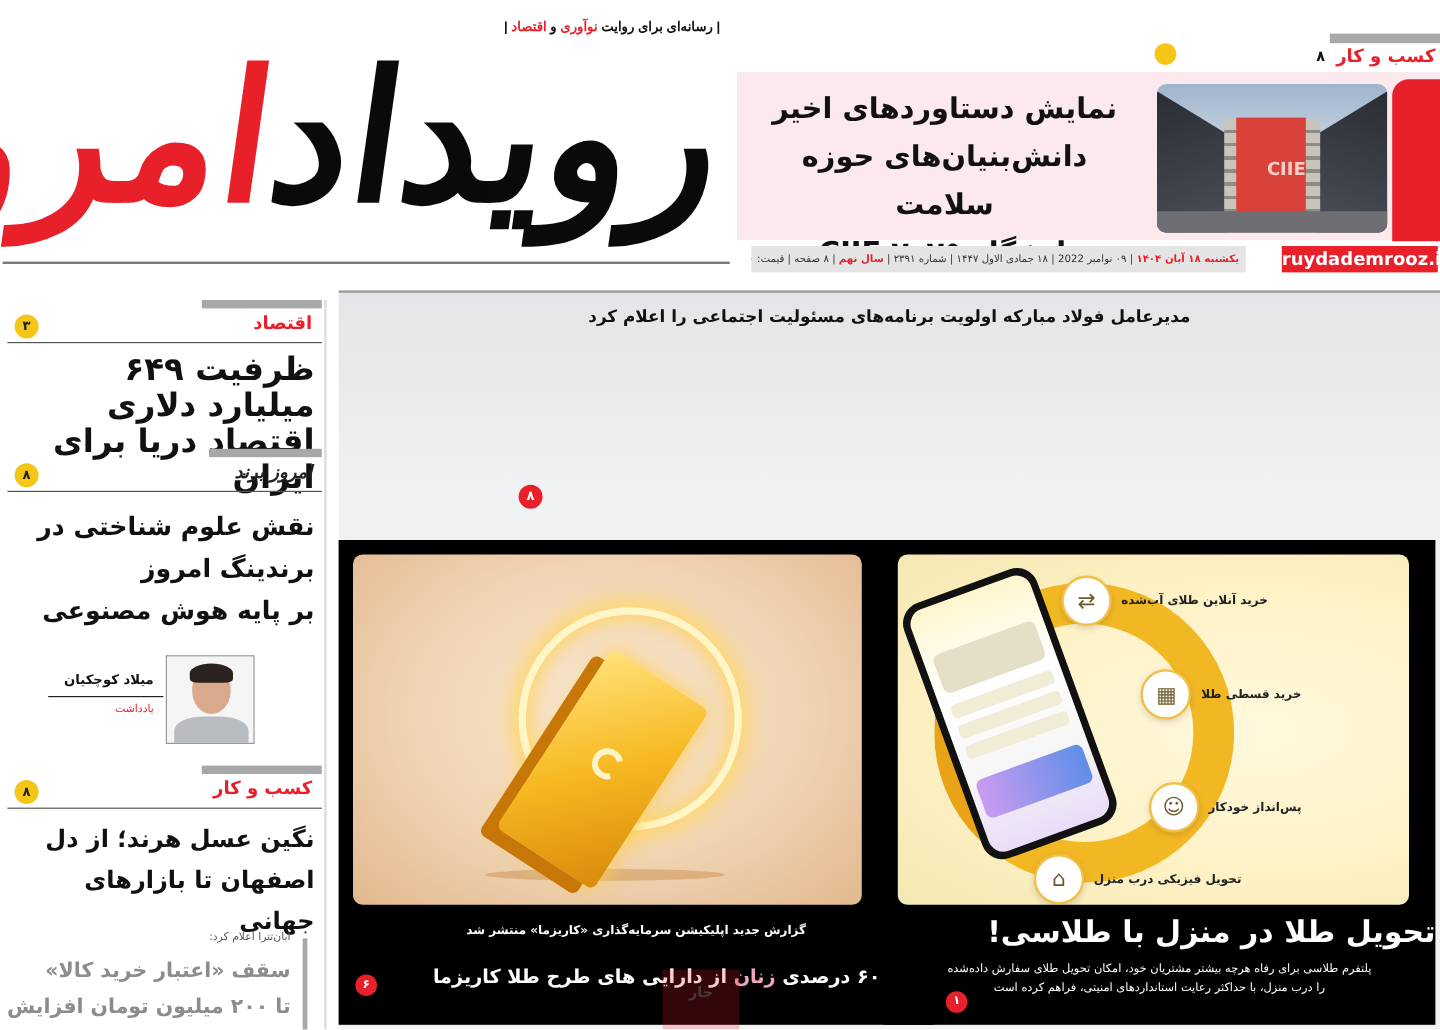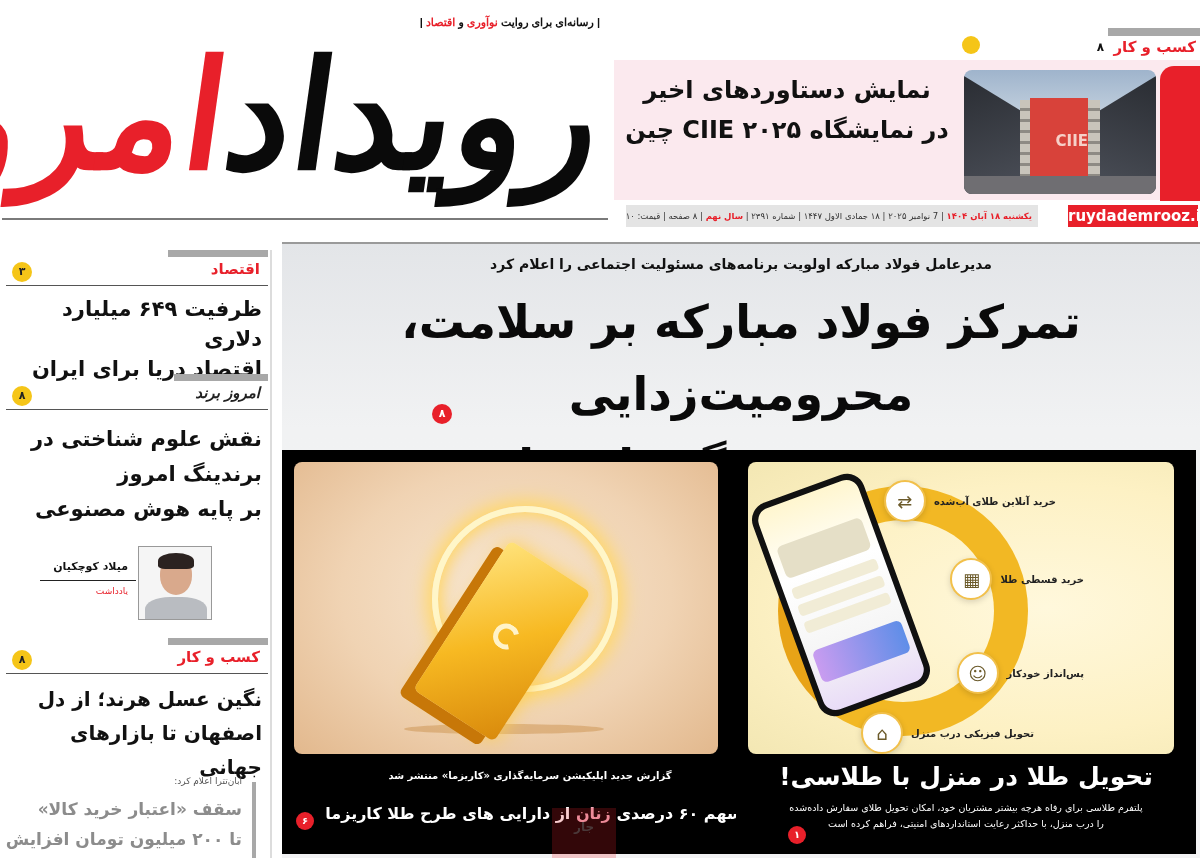--- a/index.html
+++ b/index.html
@@ -88,21 +88,21 @@
   .phone { position: absolute; left: 34px; top: 20px; width: 118px; height: 226px; border-radius: 18px; background: #111; transform: rotate(-20deg); padding: 6px; }
   .phone-screen { width: 100%; height: 100%; border-radius: 13px; background: linear-gradient(180deg, #fff6cf 0%, #ffffff 35%, #f6f6f6 70%, #e9dcf7 100%); position: relative; overflow: hidden; }
   .phone-card { position: absolute; left: 8px; top: 40px; width: 90px; height: 34px; border-radius: 6px; background: #e5dfc7; }
   .phone-row { position: absolute; left: 8px; width: 90px; height: 12px; border-radius: 4px; background: #f1ecd6; }
   .phone-promo { position: absolute; left: 6px; top: 150px; width: 94px; height: 34px; border-radius: 6px; background: linear-gradient(90deg, #c99cf0, #5f8ee8); }
   .feature { position: absolute; display: flex; align-items: center; gap: 8px; direction: rtl; }
   .feature-icon { width: 42px; height: 42px; border-radius: 50%; background: #fff; border: 2px solid #f2c04a; box-shadow: 0 2px 6px rgba(0,0,0,0.15); display: flex; align-items: center; justify-content: center; font-size: 18px; color: #6b5a2a; }
   .feature-label { font-size: 10px; font-weight: bold; color: #222; white-space: nowrap; }
 
   .card-kicker { position: absolute; left: 0; width: 100%; text-align: center; font-size: 10px; color: #fff; font-weight: bold; }
-  .card-headline { position: absolute; left: 0; width: 100%; text-align: center; font-weight: bold; color: #fff; white-space: nowrap; }
+  .card-headline { position: absolute; left: 0; width: 100%; text-align: right; font-weight: bold; color: #fff; white-space: nowrap; }
   .card-body { position: absolute; left: 20px; width: 420px; text-align: center; font-size: 9.5px; line-height: 16px; color: #fff; }
   .page-dot { position: absolute; width: 18px; height: 18px; border-radius: 50%; background: #e8202a; color: #fff; font-size: 10px; line-height: 18px; text-align: center; font-weight: bold; }
   .pink { color: #f0a8b8; }
 
   .watermark { position: absolute; left: 552px; top: 808px; width: 64px; height: 50px; background: rgba(232,32,42,0.22); color: rgba(90,90,90,0.6); font-weight: bold; font-size: 12px; text-align: center; line-height: 38px; }
 </style>
 </head>
 <body>
 
 <div class="masthead">
@@ -126,41 +126,42 @@
     <div class="teaser-red-tab"></div>
     <div class="teaser-photo">
       <div class="photo-wing-l"></div>
       <div class="photo-wing-r"></div>
       <div class="photo-building"></div>
       <div class="photo-banner">CIIE</div>
       <div class="photo-ground"></div>
     </div>
     <div class="teaser-headline">
       <div>نمایش دستاوردهای اخیر</div>
+      <div>دانش‌بنیان‌های حوزه سلامت</div>
       <div>در نمایشگاه CIIE ۲۰۲۵ چین</div>
     </div>
   </div>
 
   <div class="datebar">
     <div class="site-badge">ruydademrooz.ir</div>
     <div class="date-strip">
-      <span class="red">یکشنبه ۱۸ آبان ۱۴۰۴</span><span> | </span><span>7 نوامبر ۲۰۲۵</span><span> | </span><span>۱۸ جمادی الاول ۱۴۴۷</span><span> | </span><span>شماره ۲۳۹۱</span><span> | </span><span class="red">سال نهم</span><span> | </span><span>۸ صفحه</span><span> | </span><span>قیمت: ۱۰ هزار تومان</span>
+      <span class="red">یکشنبه ۱۸ آبان ۱۴۰۴</span><span> | </span><span>۰۹ نوامبر 2022</span><span> | </span><span>۱۸ جمادی الاول ۱۴۴۷</span><span> | </span><span>شماره ۲۳۹۱</span><span> | </span><span class="red">سال نهم</span><span> | </span><span>۸ صفحه</span><span> | </span><span>قیمت: ۱۰ هزار تومان</span>
     </div>
   </div>
 </div>
 
 <div class="sidebar">
   <div class="sidebar-edge"></div>
 
   <div class="sec" style="top:0; height:125px;">
     <div class="sec-bar"></div>
     <div class="sec-label">اقتصاد</div>
     <div class="sec-num">۳</div>
     <div class="sec-rule"></div>
-    <div class="sec-head" style="top:44px; font-size:21px; line-height:30px;">
+    <div class="sec-head" style="top:44px; font-size:27px; line-height:30px;">
       <div>ظرفیت ۶۴۹ میلیارد دلاری</div>
       <div>اقتصاد دریا برای ایران</div>
     </div>
   </div>
 
   <div class="sec" style="top:124px; height:260px;">
     <div class="sec-bar" style="width:94px;"></div>
     <div class="sec-label dark">امروز برند</div>
     <div class="sec-num">۸</div>
     <div class="sec-rule"></div>
@@ -198,24 +199,20 @@
     <div class="brief-kicker">ابان‌تترا اعلام کرد:</div>
     <div class="brief-head">
       <div>سقف «اعتبار خرید کالا»</div>
       <div>تا ۲۰۰ میلیون تومان افزایش یافت</div>
     </div>
   </div>
 </div>
 
 <div class="main">
   <div class="main-kicker">مدیرعامل فولاد مبارکه اولویت برنامه‌های مسئولیت اجتماعی را اعلام کرد</div>
-  <div class="main-headline">
-    <div>تمرکز فولاد مبارکه بر سلامت، محرومیت‌زدایی</div>
-    <div>و توسعه فرهنگی-اجتماعی</div>
-  </div>
   <div class="main-page-dot">۸</div>
 
   <div class="card card-left">
     <div class="card-image">
       <div class="halo"></div>
       <div class="bar-shadow"></div>
       <div class="goldbar">
         <div class="goldbar-mark"></div>
       </div>
     </div>

